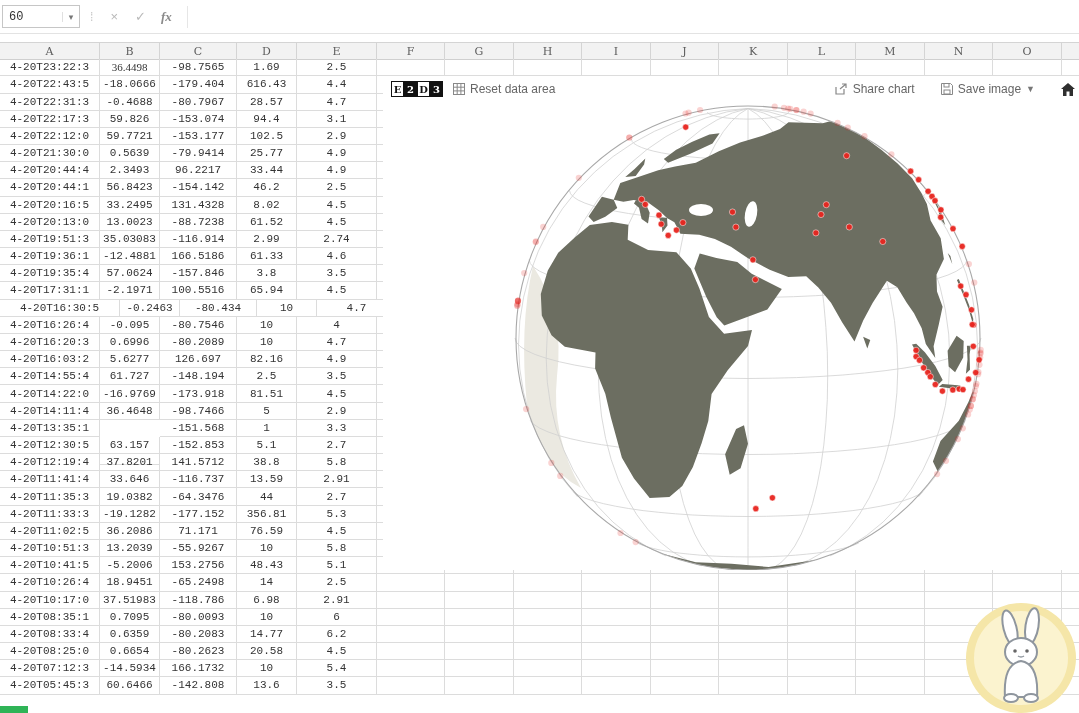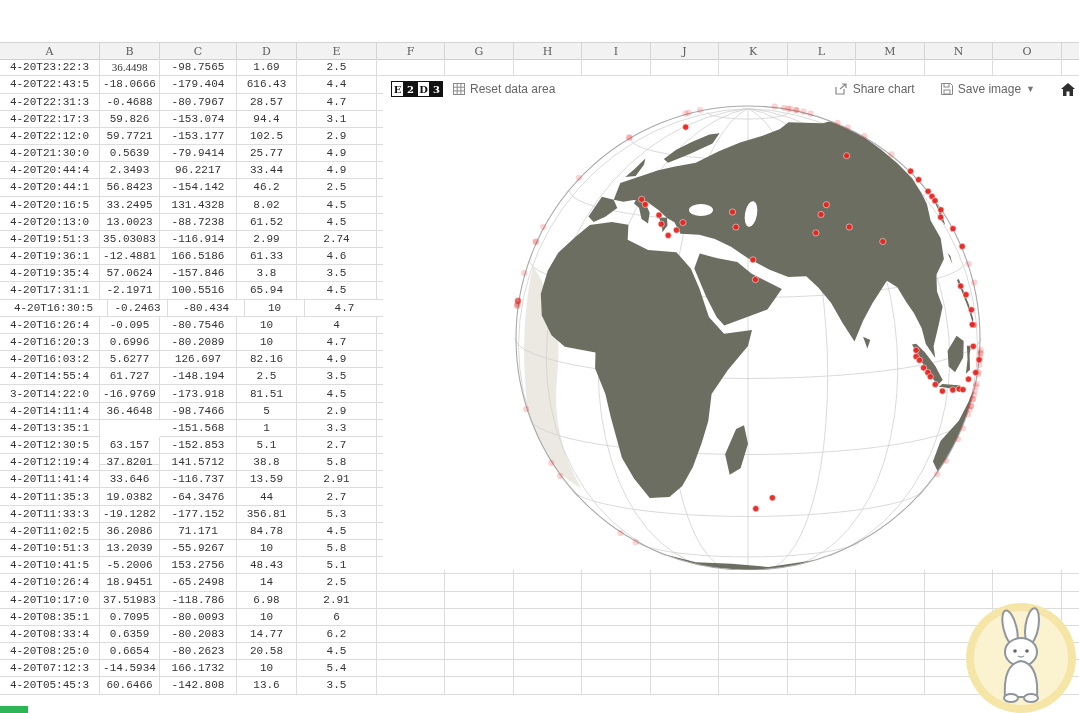--- a/index.html
+++ b/index.html
@@ -43,20 +43,31 @@
   #globe-wrap{position:absolute;inset:0;}
   
   #mascot{position:absolute;left:962px;top:600px;pointer-events:none;}
   #corner-accent{position:absolute;left:0;bottom:0;width:28px;height:7px;background:#2fb457;}
 </style>
 </head>
 <body>
 
 <div id="app">
 
+  <div id="formula-toolbar">
+    <div id="name-box">
+      <span class="val">60</span>
+      <span class="arrow">▾</span>
+    </div>
+    <span class="tb-dots">⁞</span>
+    <button class="tb-ico">×</button>
+    <button class="tb-ico">✓</button>
+    <button class="tb-ico tb-fx">fx</button>
+    <div id="formula-input"></div>
+  </div>
 
   <div id="sheet">
     <div id="col-headers" class="srow">
         <div class="hcell" style="width: 100px; flex: 0 0 auto;">A</div>
         <div class="hcell" style="width: 60px; flex: 0 0 auto;">B</div>
         <div class="hcell" style="width: 77px; flex: 0 0 auto;">C</div>
         <div class="hcell" style="width: 60px; flex: 0 0 auto;">D</div>
         <div class="hcell" style="width: 80px; flex: 0 0 auto;">E</div>
         <div class="hcell" style="width: 68px; flex: 0 0 auto;">F</div>
         <div class="hcell" style="width: 69px; flex: 0 0 auto;">G</div>
@@ -317,21 +328,21 @@
           <div class="cell" style="width: 69px; flex: 0 0 auto;"></div>
           <div class="cell" style="width: 68px; flex: 0 0 auto;"></div>
           <div class="cell" style="width: 69px; flex: 0 0 auto;"></div>
           <div class="cell" style="width: 68px; flex: 0 0 auto;"></div>
           <div class="cell" style="width: 69px; flex: 0 0 auto;"></div>
           <div class="cell" style="width: 68px; flex: 0 0 auto;"></div>
           <div class="cell" style="width: 69px; flex: 0 0 auto;"></div>
           <div class="cell" style="width: 18px; flex: 0 0 auto;"></div>
         </div>
         <div class="srow">
-          <div class="cell" style="width: 108px; flex: 0 0 auto;">4-20T16:30:5</div>
+          <div class="cell" style="width: 120px; flex: 0 0 auto;">4-20T16:30:5</div>
           <div class="cell" style="width: 60px; flex: 0 0 auto;">-0.2463</div>
           <div class="cell" style="width: 77px; flex: 0 0 auto;">-80.434</div>
           <div class="cell" style="width: 60px; flex: 0 0 auto;">10</div>
           <div class="cell" style="width: 80px; flex: 0 0 auto;">4.7</div>
           <div class="cell" style="width: 68px; flex: 0 0 auto;"></div>
           <div class="cell" style="width: 69px; flex: 0 0 auto;"></div>
           <div class="cell" style="width: 68px; flex: 0 0 auto;"></div>
           <div class="cell" style="width: 69px; flex: 0 0 auto;"></div>
           <div class="cell" style="width: 68px; flex: 0 0 auto;"></div>
           <div class="cell" style="width: 69px; flex: 0 0 auto;"></div>
@@ -407,21 +418,21 @@
           <div class="cell" style="width: 69px; flex: 0 0 auto;"></div>
           <div class="cell" style="width: 68px; flex: 0 0 auto;"></div>
           <div class="cell" style="width: 69px; flex: 0 0 auto;"></div>
           <div class="cell" style="width: 68px; flex: 0 0 auto;"></div>
           <div class="cell" style="width: 69px; flex: 0 0 auto;"></div>
           <div class="cell" style="width: 68px; flex: 0 0 auto;"></div>
           <div class="cell" style="width: 69px; flex: 0 0 auto;"></div>
           <div class="cell" style="width: 18px; flex: 0 0 auto;"></div>
         </div>
         <div class="srow">
-          <div class="cell" style="width: 100px; flex: 0 0 auto;">3-20T14:22:0</div>
+          <div class="cell" style="width: 100px; flex: 0 0 auto;">4-20T14:22:0</div>
           <div class="cell" style="width: 60px; flex: 0 0 auto;">-16.9769</div>
           <div class="cell" style="width: 77px; flex: 0 0 auto;">-173.918</div>
           <div class="cell" style="width: 60px; flex: 0 0 auto;">81.51</div>
           <div class="cell" style="width: 80px; flex: 0 0 auto;">4.5</div>
           <div class="cell" style="width: 68px; flex: 0 0 auto;"></div>
           <div class="cell" style="width: 69px; flex: 0 0 auto;"></div>
           <div class="cell" style="width: 68px; flex: 0 0 auto;"></div>
           <div class="cell" style="width: 69px; flex: 0 0 auto;"></div>
           <div class="cell" style="width: 68px; flex: 0 0 auto;"></div>
           <div class="cell" style="width: 69px; flex: 0 0 auto;"></div>
@@ -554,21 +565,21 @@
           <div class="cell" style="width: 68px; flex: 0 0 auto;"></div>
           <div class="cell" style="width: 69px; flex: 0 0 auto;"></div>
           <div class="cell" style="width: 68px; flex: 0 0 auto;"></div>
           <div class="cell" style="width: 69px; flex: 0 0 auto;"></div>
           <div class="cell" style="width: 18px; flex: 0 0 auto;"></div>
         </div>
         <div class="srow">
           <div class="cell" style="width: 100px; flex: 0 0 auto;">4-20T11:02:5</div>
           <div class="cell" style="width: 60px; flex: 0 0 auto;">36.2086</div>
           <div class="cell" style="width: 77px; flex: 0 0 auto;">71.171</div>
-          <div class="cell" style="width: 60px; flex: 0 0 auto;">84.78</div>
+          <div class="cell" style="width: 60px; flex: 0 0 auto;">76.59</div>
           <div class="cell" style="width: 80px; flex: 0 0 auto;">4.5</div>
           <div class="cell" style="width: 68px; flex: 0 0 auto;"></div>
           <div class="cell" style="width: 69px; flex: 0 0 auto;"></div>
           <div class="cell" style="width: 68px; flex: 0 0 auto;"></div>
           <div class="cell" style="width: 69px; flex: 0 0 auto;"></div>
           <div class="cell" style="width: 68px; flex: 0 0 auto;"></div>
           <div class="cell" style="width: 69px; flex: 0 0 auto;"></div>
           <div class="cell" style="width: 68px; flex: 0 0 auto;"></div>
           <div class="cell" style="width: 69px; flex: 0 0 auto;"></div>
           <div class="cell" style="width: 68px; flex: 0 0 auto;"></div>

